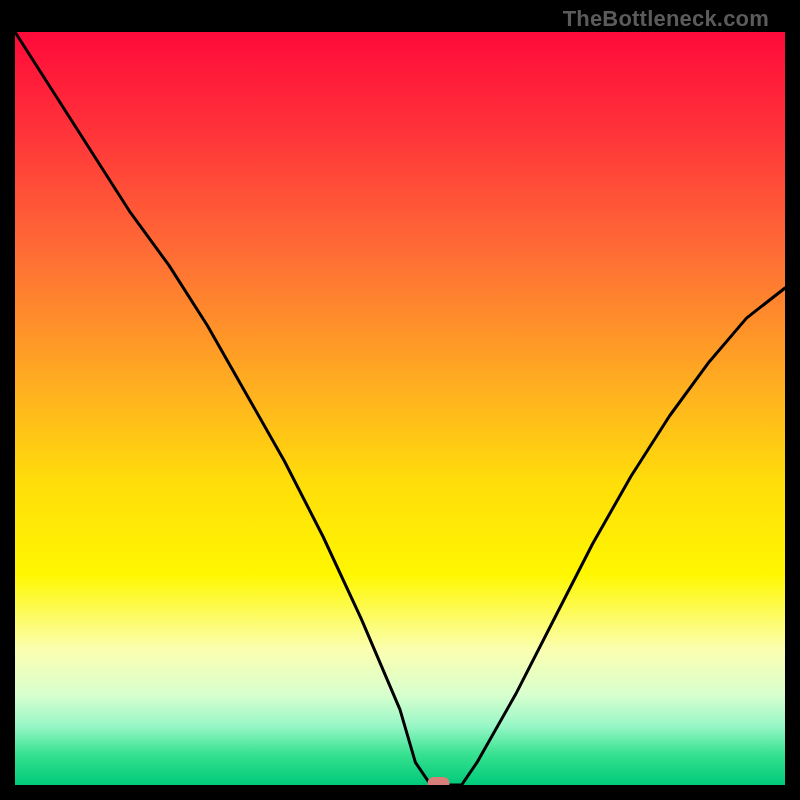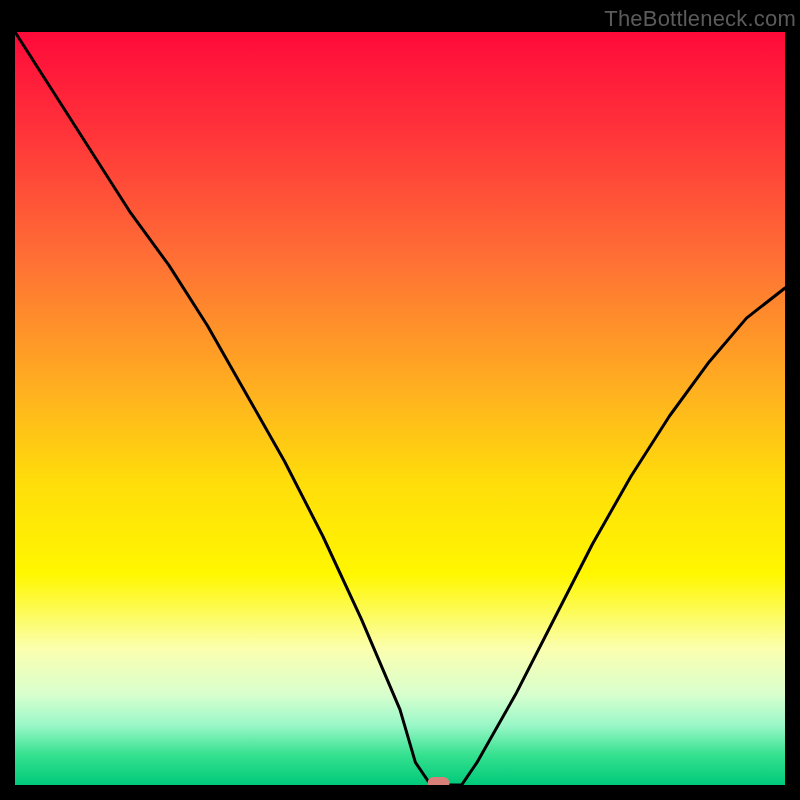--- a/index.html
+++ b/index.html
@@ -23,24 +23,24 @@
     position: absolute;
     left: 0;
     top: 0;
     width: 770px;
     height: 753px;
     display: block;
   }
   .watermark {
     position: absolute;
     top: 6px;
-    right: 4px;
+    right: 31px;
     color: #5b5b5b;
     font-size: 22px;
-    font-weight: 400;
+    font-weight: 700;
     letter-spacing: 0.2px;
   }
 </style>
 </head>
 <body>
 
 <div class="watermark">TheBottleneck.com</div>
 
 <div class="frame">
   <svg class="plot" viewBox="0 0 770 753" preserveAspectRatio="none">

